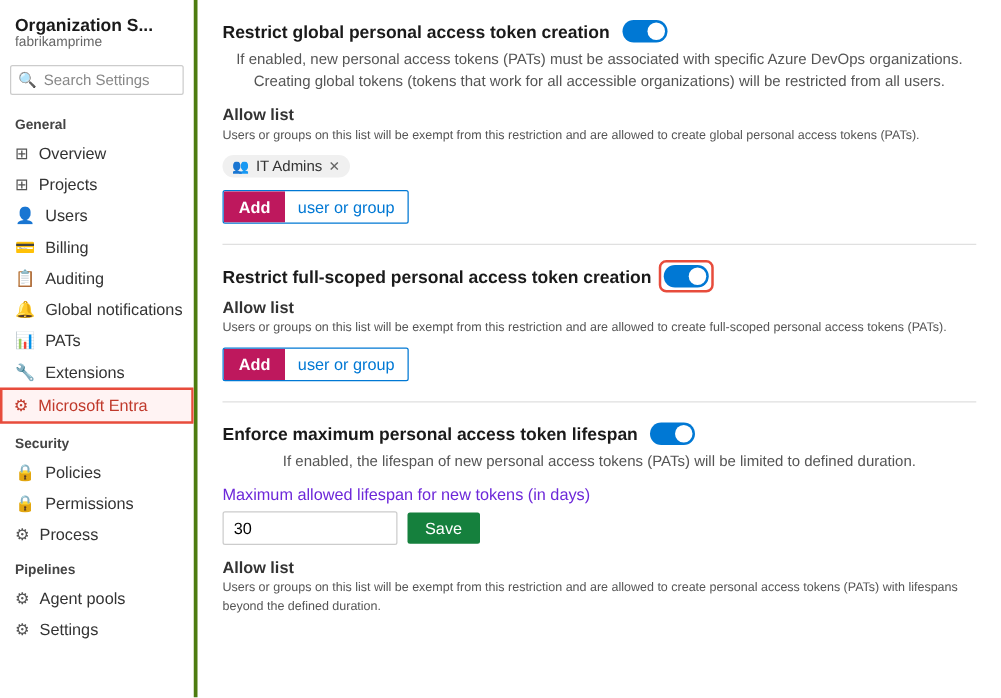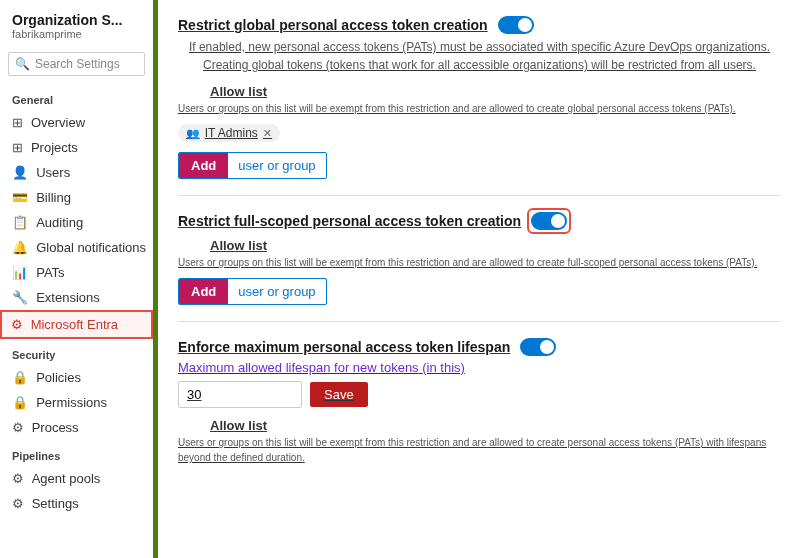--- a/index.html
+++ b/index.html
@@ -3,21 +3,21 @@
   <meta charset="utf-8">
   <style>
     * { box-sizing: border-box; margin: 0; padding: 0; }
     body { font-family: -apple-system, BlinkMacSystemFont, 'Segoe UI', sans-serif; font-size: 13px; color: #333; display: flex; height: 558px; width: 801px; overflow: hidden; background: #fff; }
 
     
     .sidebar {
       width: 158px;
       min-width: 158px;
       background: #fff;
-      border-right: 5px solid #4d7c0f;
+      border-right: 3px solid #4d7c0f;
       display: flex;
       flex-direction: column;
       overflow-y: auto;
       overflow-x: hidden;
     }
     .sidebar-org {
       padding: 12px 12px 4px 12px;
     }
     .org-name {
       font-size: 14px;
@@ -82,21 +82,20 @@
     }
     .sidebar-item.active .icon {
       color: #0052cc;
     }
 
     
     .main {
       flex: 1;
       overflow-y: auto;
       padding: 0 20px 4px 20px;
-      text-decoration: underline;
     }
 
     
     .setting-block {
       padding: 16px 0;
       border-bottom: 1px solid #e0e0e0;
     }
     .setting-block:last-child { border-bottom: none; }
 
     .setting-title {
@@ -143,21 +142,20 @@
     }
 
     
     .allow-list-section {
       margin-top: 8px;
     }
     .allow-list-title {
       font-weight: 600;
       font-size: 13px;
       margin-bottom: 2px;
-      margin-left: 32px;
     }
     .allow-list-desc {
       font-size: 10px;
       color: #555;
       margin-bottom: 8px;
       line-height: 1.5;
     }
     .tag-row {
       display: flex;
       align-items: center;
@@ -202,37 +200,37 @@
       color: #fff;
       padding: 5px 12px;
       font-weight: 600;
     }
     .btn-add-text {
       padding: 5px 10px;
       color: #0078d4;
     }
 
     .btn-save {
-      background: #b91c1c;
+      background: #15803d;
       color: #fff;
       border: none;
       border-radius: 2px;
       padding: 5px 14px;
       font-size: 13px;
       cursor: pointer;
       font-weight: 500;
     }
 
     
     .input-field {
       border: 1px solid #ccc;
       border-radius: 2px;
       padding: 5px 8px;
       font-size: 13px;
-      width: 124px;
+      width: 140px;
     }
     .inline-row {
       display: flex;
       align-items: center;
       gap: 8px;
       margin-bottom: 10px;
     }
     .max-lifespan-label {
       font-size: 13px;
       font-weight: 600;
@@ -388,23 +386,24 @@
 
   <div class="setting-block">
     <div class="setting-title">
       <span>Enforce maximum personal access token lifespan</span>
       <div class="toggle">
         <div class="toggle-track">
           <div class="toggle-thumb"></div>
         </div>
       </div>
     </div>
+    <div class="setting-desc">If enabled, the lifespan of new personal access tokens (PATs) will be limited to defined duration.</div>
 
     <div class="max-lifespan-label">
-      <span>Maximum allowed lifespan for new tokens</span> <span>(in this)</span>
+      <span>Maximum allowed lifespan for new tokens</span> <span>(in days)</span>
     </div>
     <div class="inline-row">
       <input class="input-field" type="text" value="30" style="">
       <button class="btn-save">Save</button>
     </div>
 
     <div class="allow-list-section">
       <div class="allow-list-title">Allow list</div>
       <div class="allow-list-desc">Users or groups on this list will be exempt from this restriction and are allowed to create personal access tokens (PATs) with lifespans beyond the defined duration.</div>
     </div>

